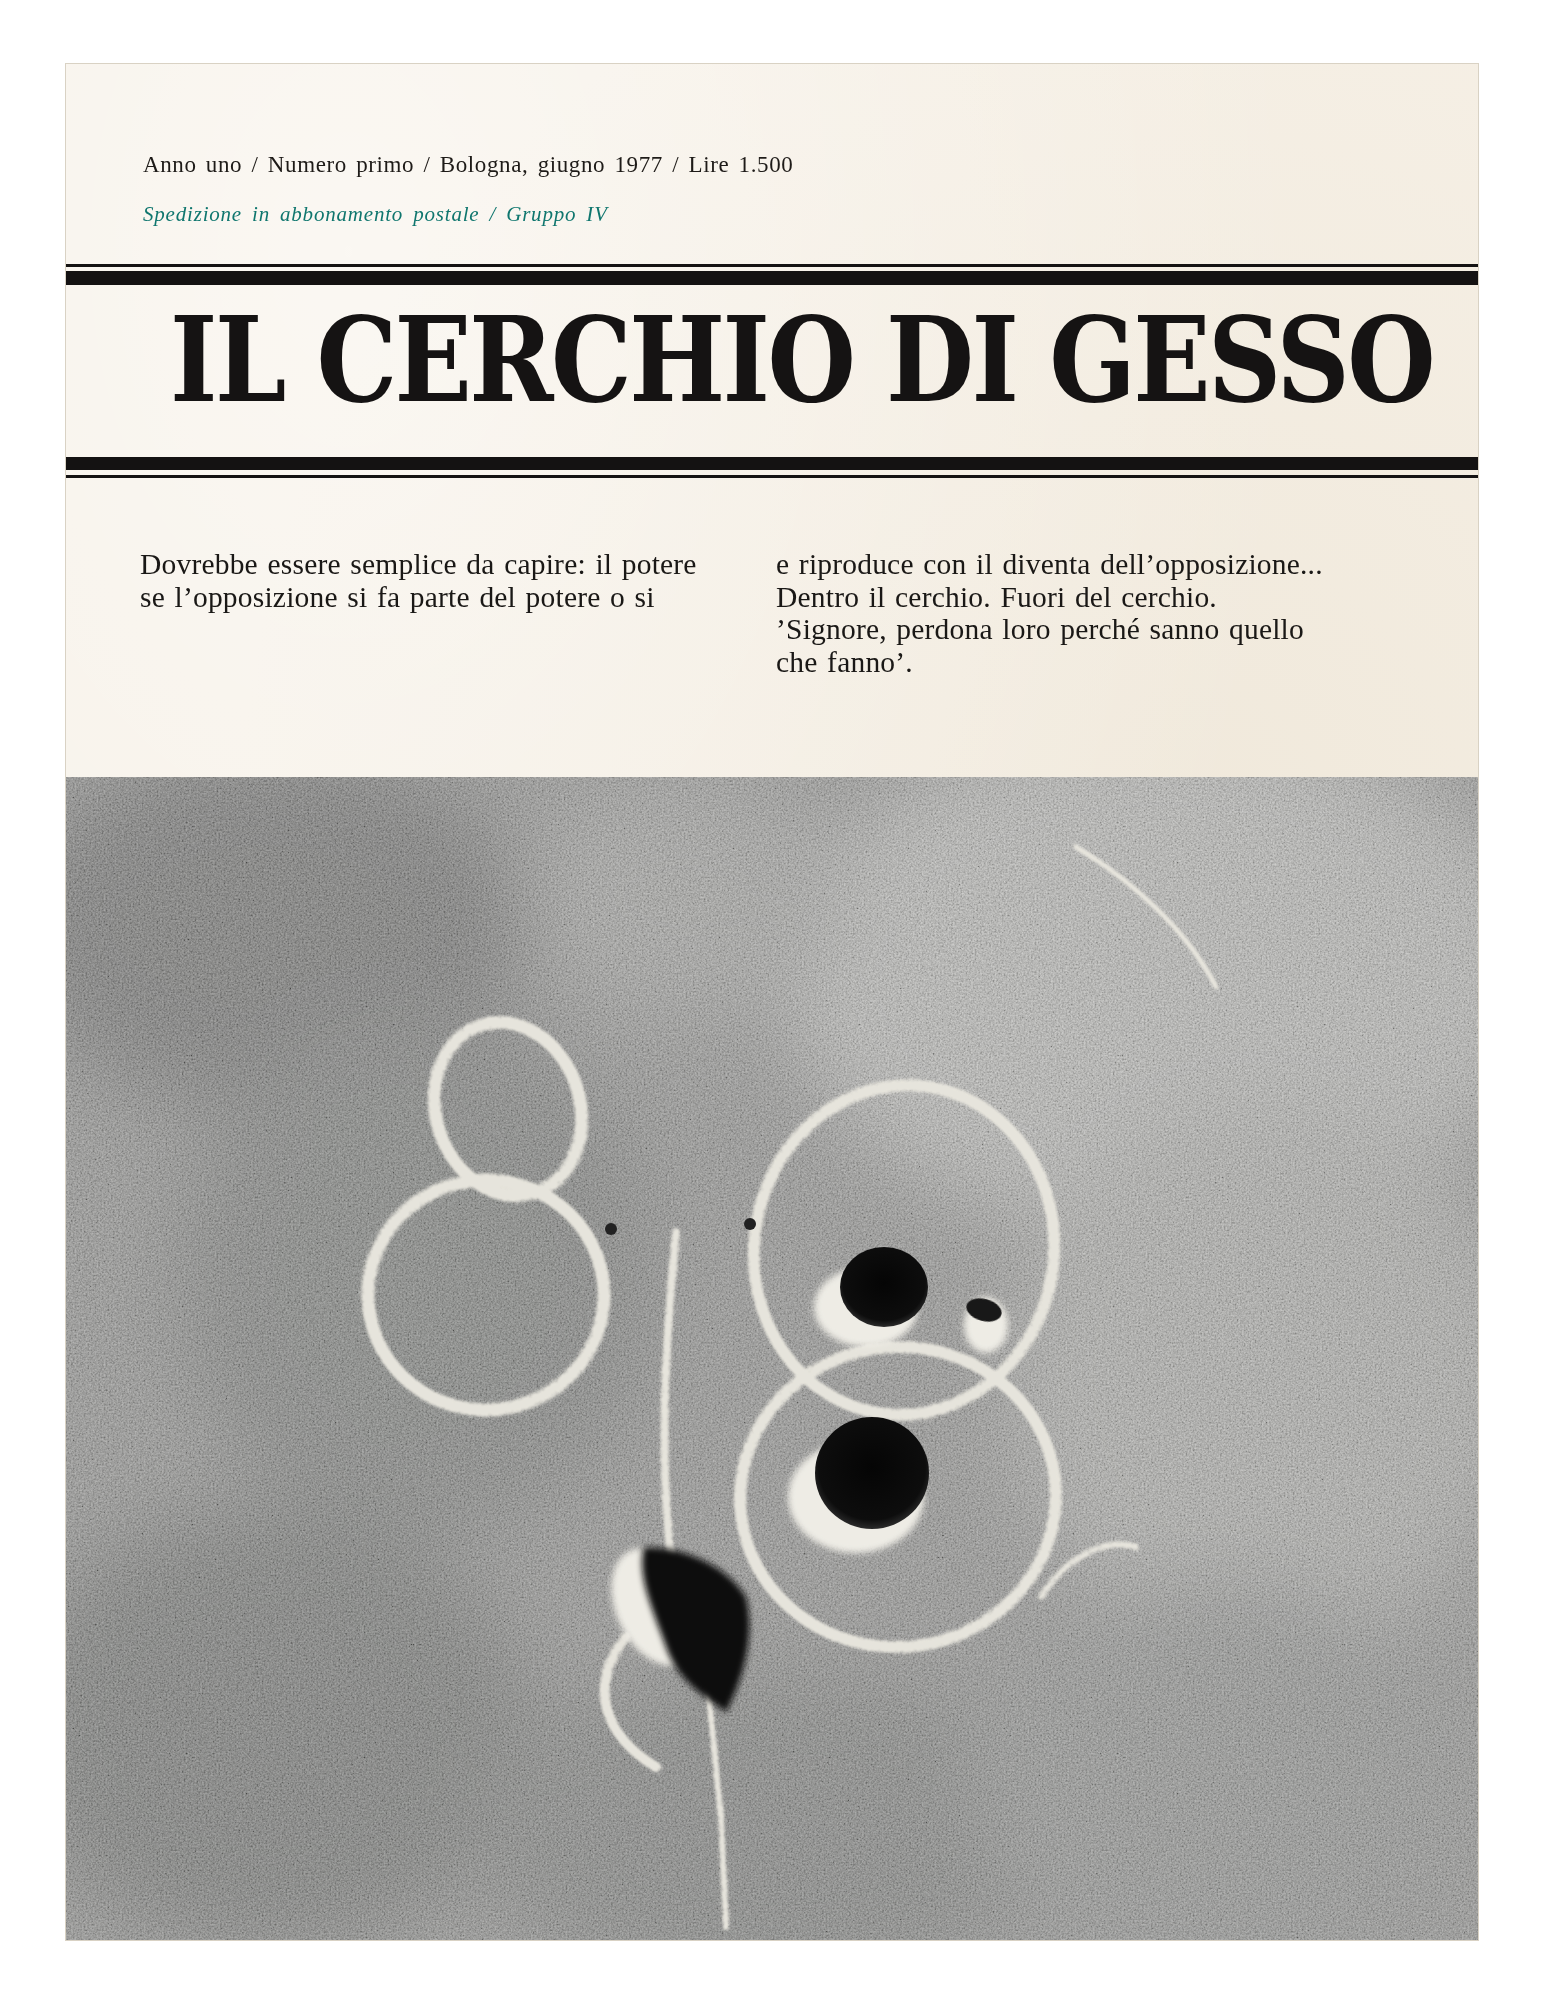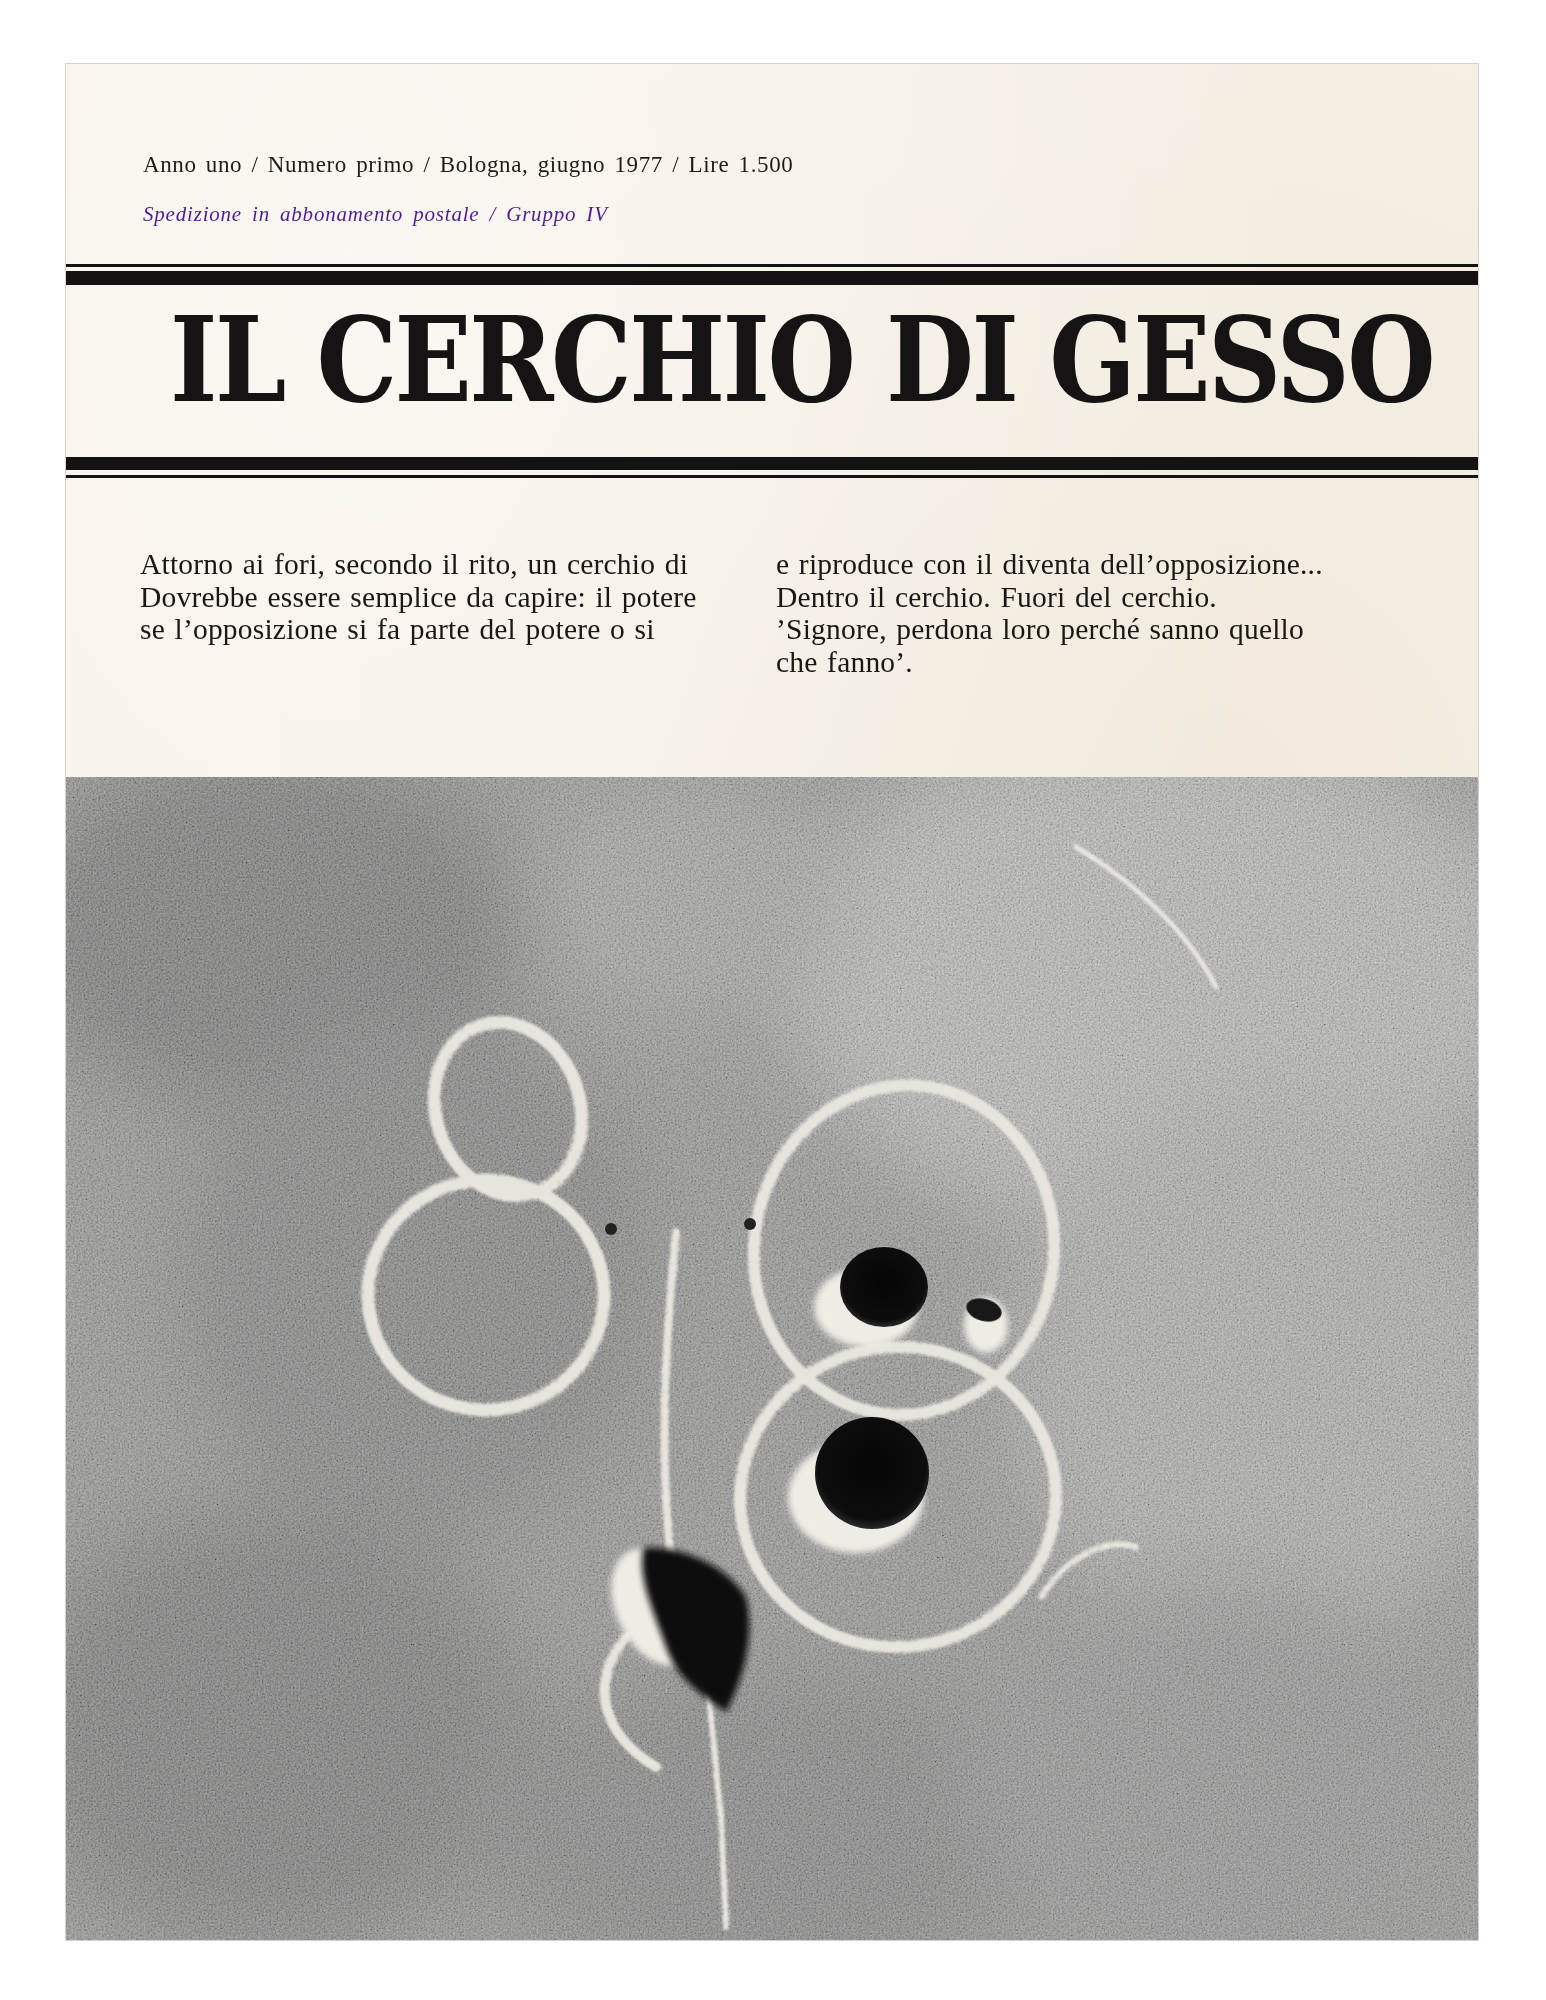--- a/index.html
+++ b/index.html
@@ -16,21 +16,21 @@
       radial-gradient(ellipse at 20% 10%, rgba(255,255,255,0.5), transparent 60%),
       radial-gradient(ellipse at 80% 40%, rgba(230,220,200,0.35), transparent 60%);
   }
   .meta1 {
     position:absolute; left:77px; top:88px;
     font-family:"Liberation Serif", serif; font-size:23px; color:#1e1b18;
     letter-spacing:0.6px; word-spacing:3px; white-space:nowrap;
   }
   .meta2 {
     position:absolute; left:77px; top:138px;
-    font-family:"Liberation Serif", serif; font-style:italic; font-size:21px; color:#4c1d95;
+    font-family:"Liberation Serif", serif; font-style:italic; font-size:21px; color:#0f766e;
     letter-spacing:0.8px; word-spacing:4px; white-space:nowrap;
   }
   .rule { position:absolute; left:0; width:1412px; background:#141212; }
   .rule.thin1 { top:200px; height:3px; }
   .rule.thick1 { top:207px; height:14px; }
   .rule.thick2 { top:393px; height:13px; }
   .rule.thin2 { top:411px; height:3px; }
   .title {
     position:absolute; left:104px; top:236px; width:1210px; height:120px;
     font-family:"DejaVu Serif", serif; font-weight:bold; font-size:118px;
@@ -64,21 +64,20 @@
 
   <div class="rule thin1"></div>
   <div class="rule thick1"></div>
 
   <div class="title">IL CERCHIO DI GESSO</div>
 
   <div class="rule thick2"></div>
   <div class="rule thin2"></div>
 
   <div class="col left">
-    <span class="ln">Attorno ai fori, secondo il rito, un cerchio di</span>
     <span class="ln">Dovrebbe essere semplice da capire: il potere</span>
     <span class="ln">se l’opposizione si fa parte del potere o si</span>
   </div>
 
   <div class="col right">
     <span class="ln">e riproduce con il diventa dell’opposizione...</span>
     <span class="ln">Dentro il cerchio. Fuori del cerchio.</span>
     <span class="ln">’Signore, perdona loro perché sanno quello</span>
     <span class="ln">che fanno’.</span>
   </div>

